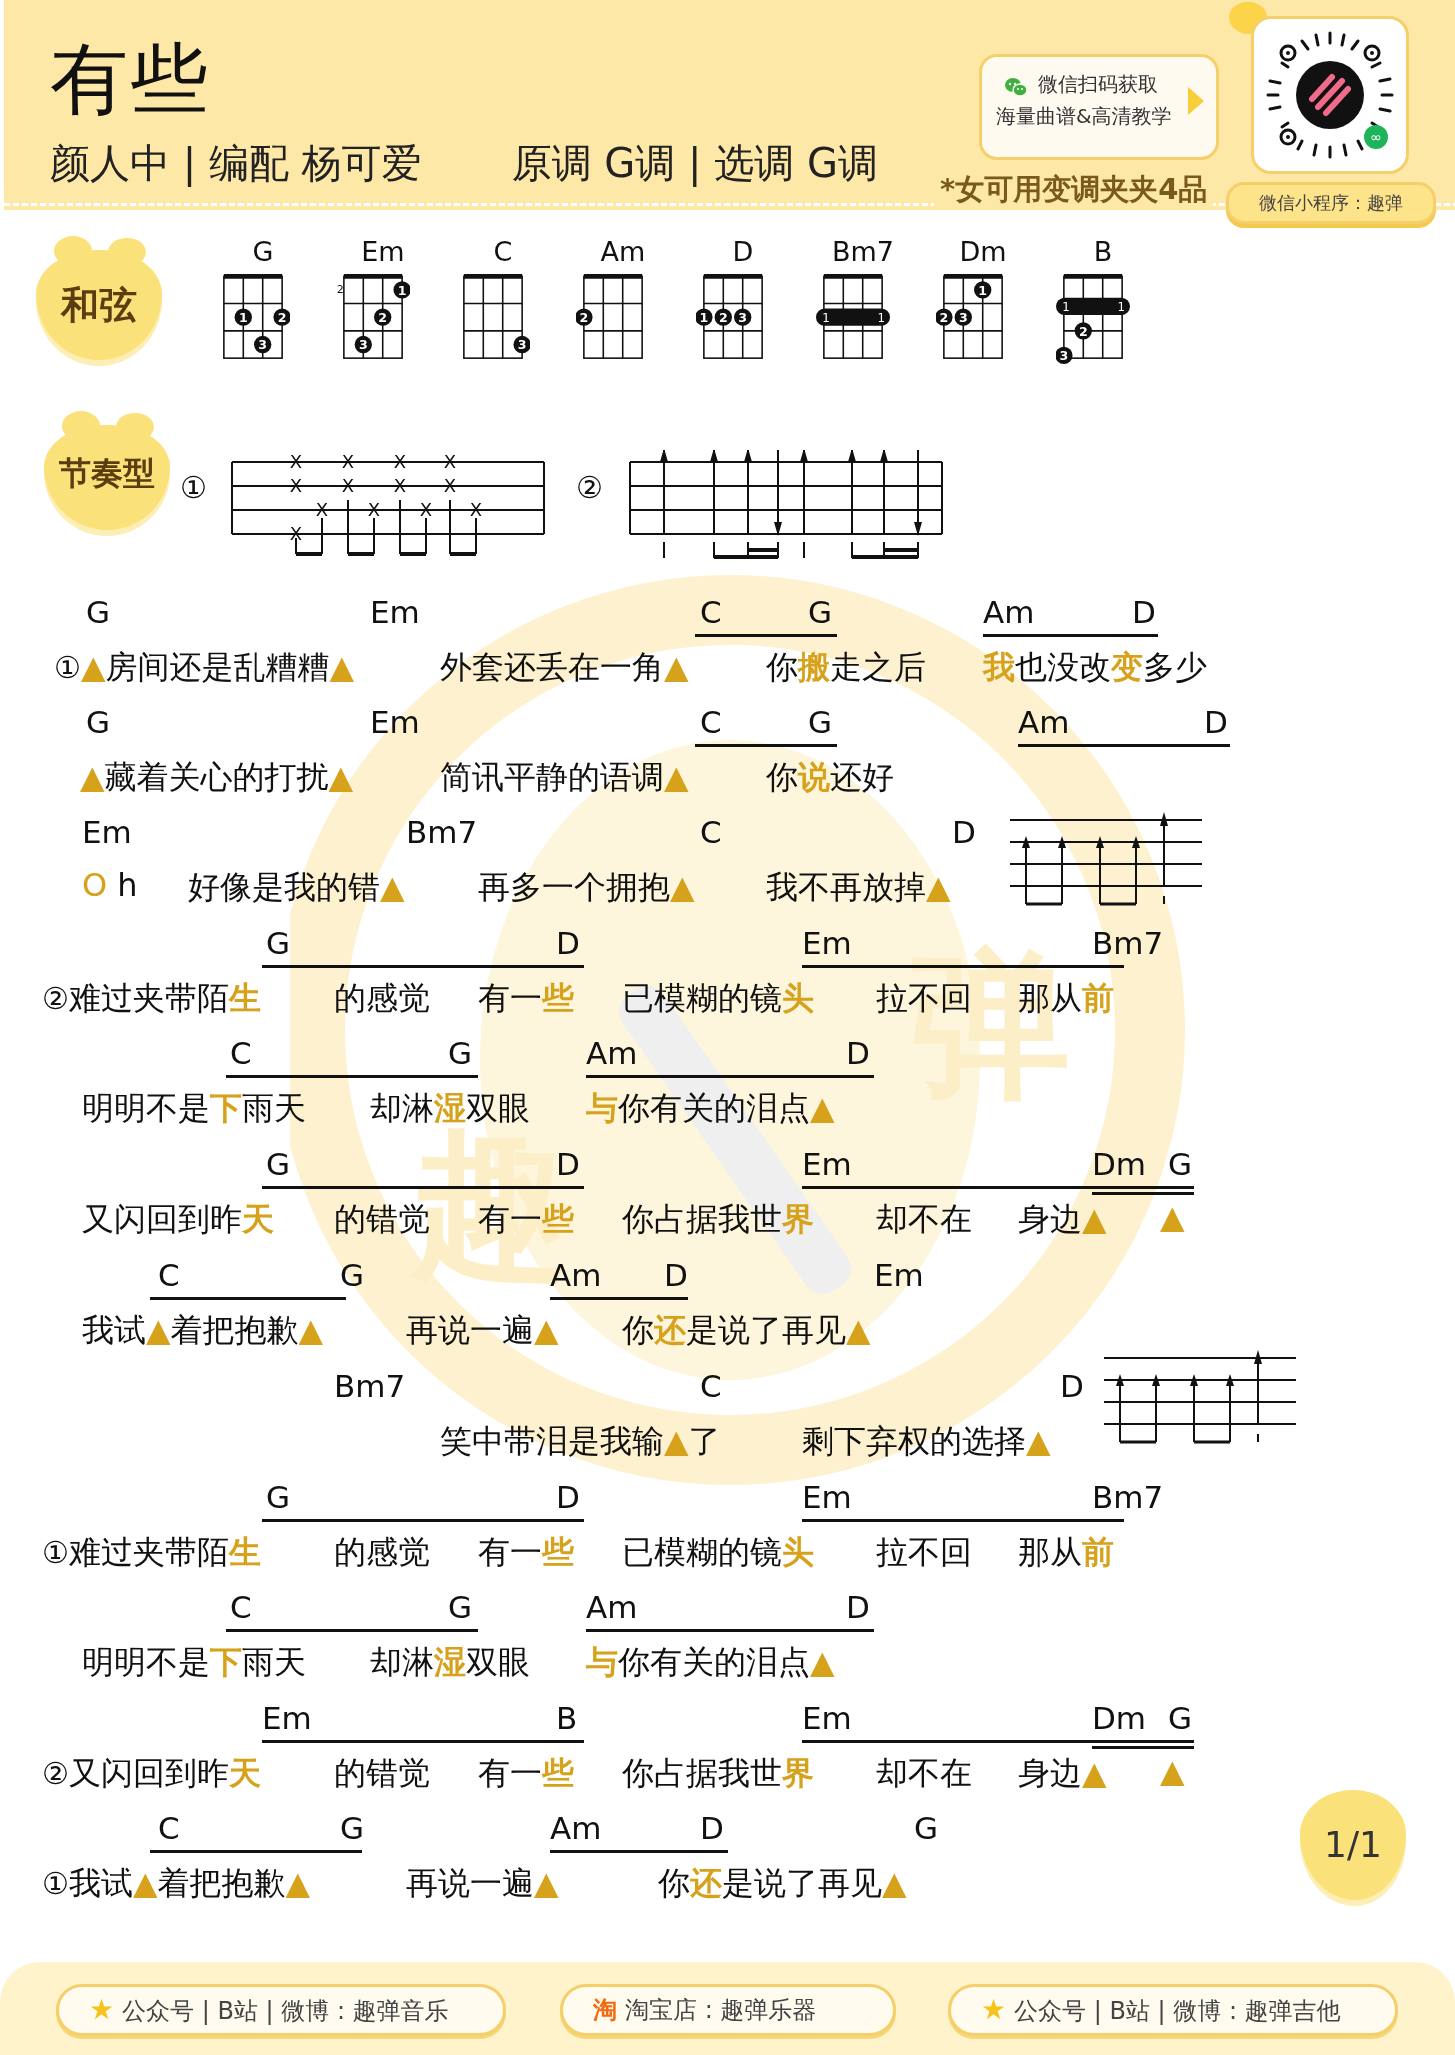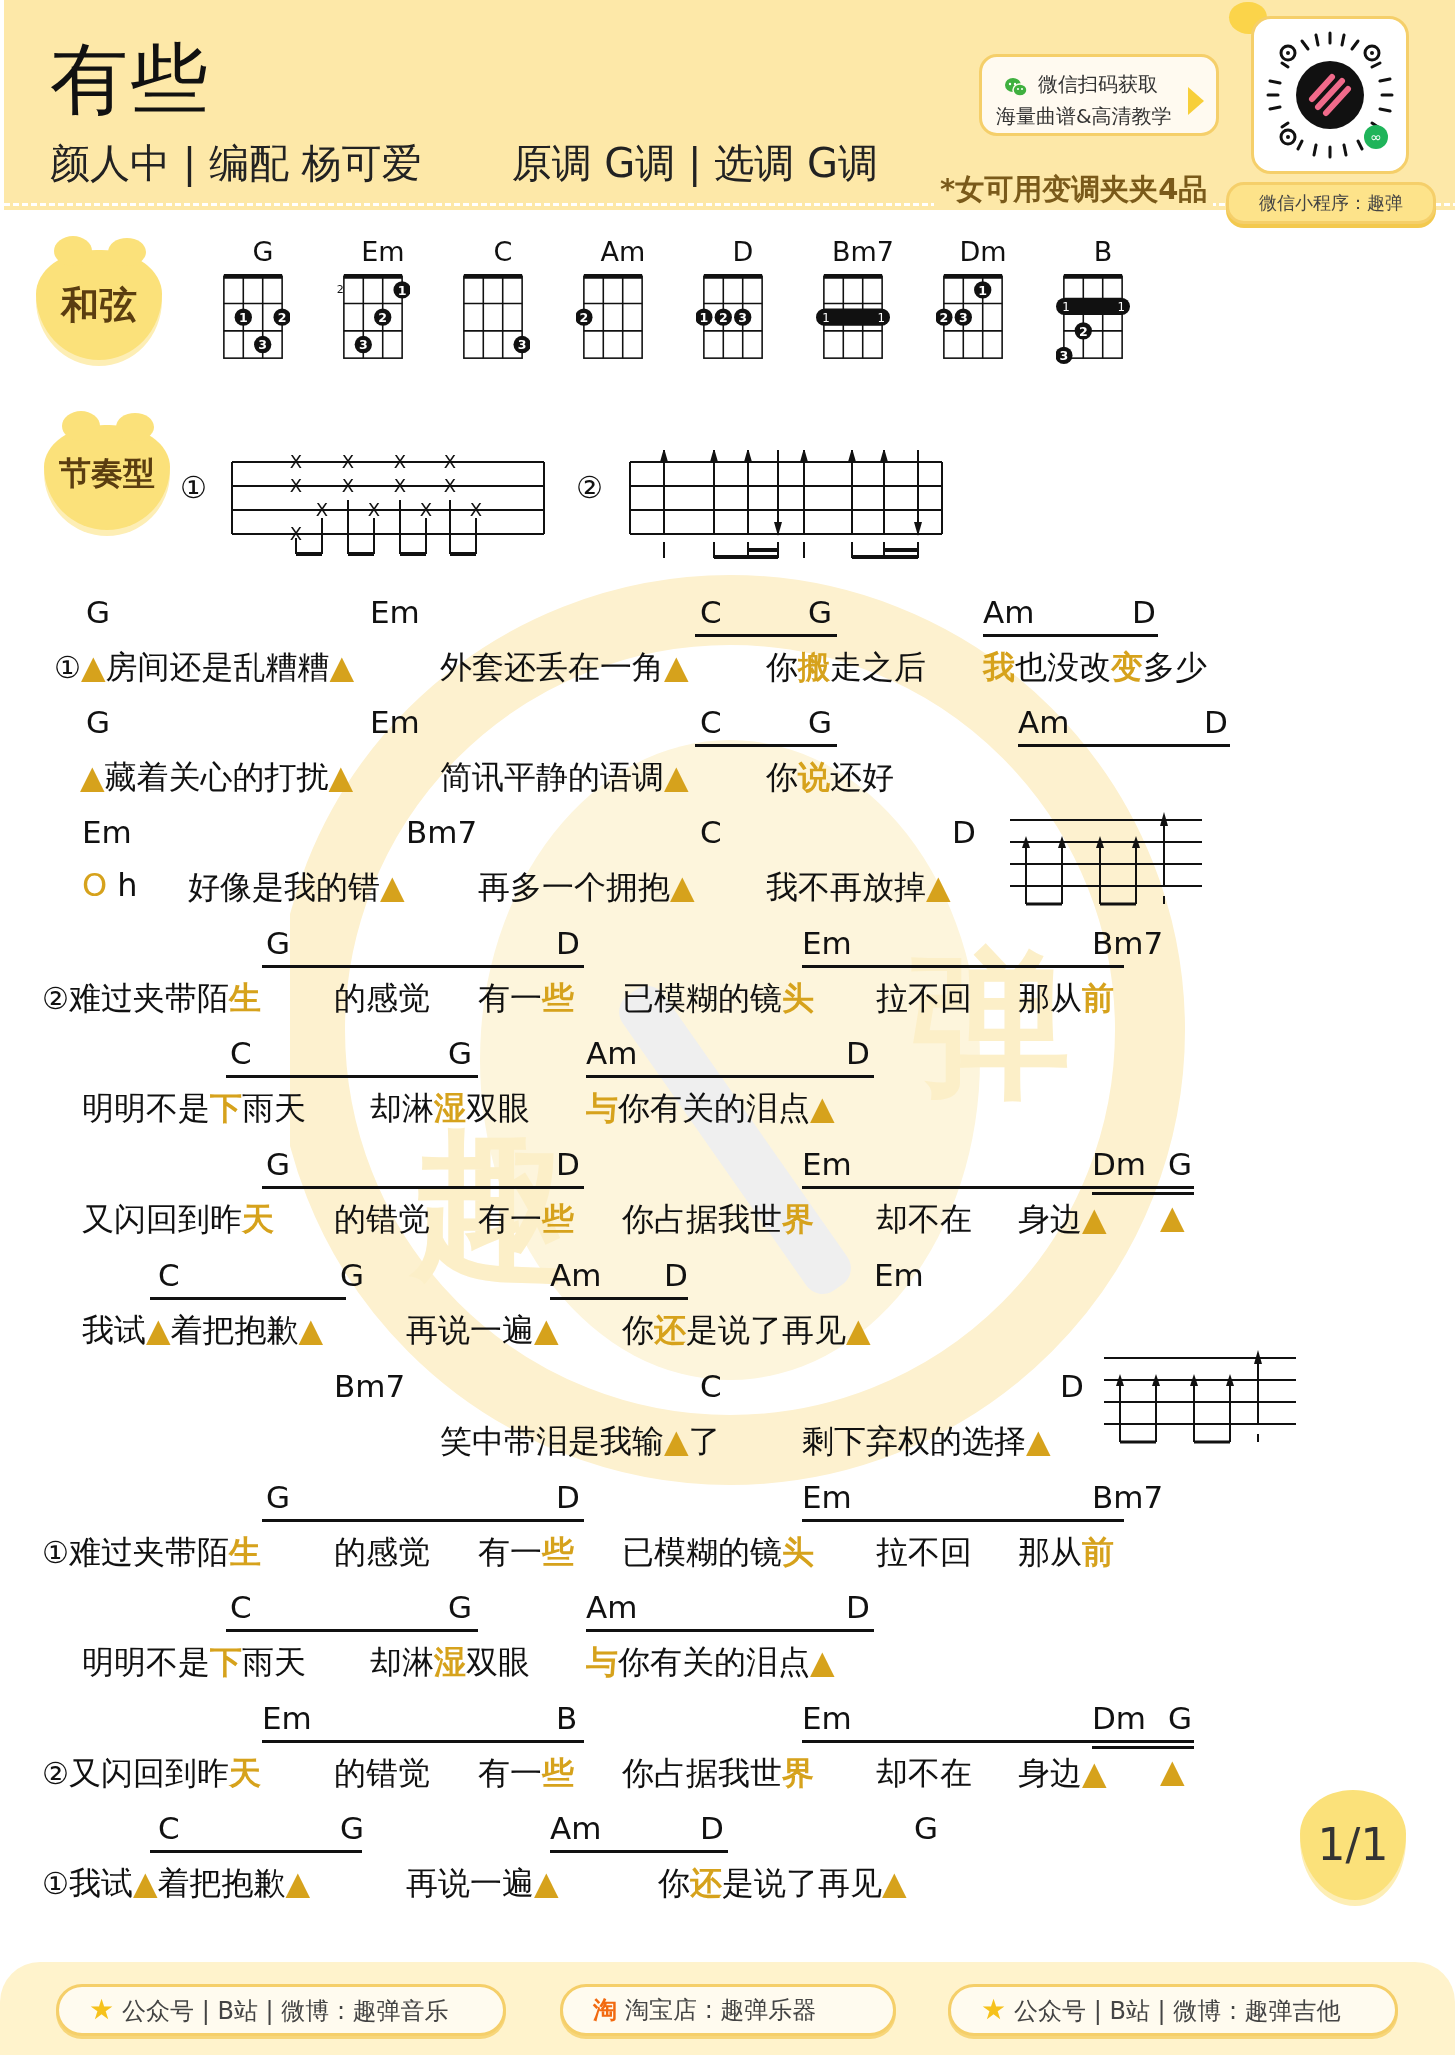--- a/index.html
+++ b/index.html
@@ -7,21 +7,21 @@
   body { position: relative; font-family: "DejaVu Sans", "Liberation Sans", sans-serif; color: #1a1a1a; }
 
   
   .header { position: absolute; left: 4px; top: 0; width: 1455px; height: 210px; background: #fde8a8; }
   .header-dash { position: absolute; left: 0; top: 203px; width: 1455px; height: 0; border-top: 3px dashed #ffffff; }
   .title { position: absolute; left: 46px; top: 28px; font-size: 78px; font-weight: 400; color: #111; letter-spacing: 2px; }
   .subtitle { position: absolute; left: 46px; top: 136px; font-size: 40px; color: #222; white-space: nowrap; }
   .subtitle .gap { display: inline-block; width: 90px; }
   .note { position: absolute; left: 930px; top: 170px; font-size: 29px; color: #7a5a1a; font-weight: 600; white-space: nowrap; background: #fde8a8; padding: 0 6px; }
 
-  .promo-card { position: absolute; left: 975px; top: 54px; width: 240px; height: 82px; background: #fffaf0; border: 3px solid #f5cf6a; border-radius: 18px; }
+  .promo-card { position: absolute; left: 975px; top: 54px; width: 240px; height: 106px; background: #fffaf0; border: 3px solid #f5cf6a; border-radius: 18px; }
   .promo-wechat-icon { position: absolute; left: 22px; top: 20px; width: 24px; height: 20px; }
   .promo-line1 { position: absolute; left: 56px; top: 14px; font-size: 20px; color: #333; white-space: nowrap; }
   .promo-line2 { position: absolute; left: 14px; top: 46px; font-size: 20px; color: #333; white-space: nowrap; }
   .promo-arrow { position: absolute; right: 12px; top: 30px; width: 0; height: 0; border-top: 14px solid transparent; border-bottom: 14px solid transparent; border-left: 16px solid #f7cf3a; }
 
   .qr-box { position: absolute; left: 1247px; top: 16px; width: 158px; height: 158px; background: #fff; border: 3px solid #f5cf6a; border-radius: 20px; overflow: hidden; }
   .qr-blob { position: absolute; left: 1225px; top: 2px; width: 38px; height: 32px; background: #fbd44a; border-radius: 50% 50% 45% 55%; }
   .qr-caption { position: absolute; left: 1222px; top: 182px; width: 210px; height: 42px; background: #fde38a; border: 3px solid #f5cf6a; border-radius: 18px; font-size: 18px; color: #444; text-align: center; line-height: 36px; box-shadow: 0 4px 0 #f3c94e; }
 
   
@@ -48,21 +48,21 @@
   .line { position: absolute; left: 0; width: 1455px; }
   .chord-row { position: absolute; left: 0; width: 1455px; height: 40px; }
   .chord-label { position: absolute; font-size: 31px; color: #111; white-space: nowrap; }
   .chord-bar { position: absolute; height: 0; border-top: 3px solid #111; }
   .lyric-row { position: absolute; left: 0; width: 1455px; height: 46px; white-space: nowrap; font-size: 32px; color: #111; }
   .seg { position: absolute; white-space: nowrap; }
   .hl { color: #d6a21c; font-weight: 700; }
   .tri { color: #d6a21c; }
   .circ { font-size: 30px; }
 
-  .page-badge { position: absolute; left: 1300px; top: 1790px; width: 106px; height: 110px; background: #fbe17a; border-radius: 50% 50% 48% 52% / 40% 40% 60% 60%; font-size: 44px; color: #333; text-align: center; line-height: 110px; box-shadow: 0 6px 0 #fdeeb5; }
+  .page-badge { position: absolute; left: 1300px; top: 1790px; width: 106px; height: 110px; background: #fbe17a; border-radius: 50% 50% 48% 52% / 40% 40% 60% 60%; font-size: 36px; color: #333; text-align: center; line-height: 110px; box-shadow: 0 6px 0 #fdeeb5; }
 
   
   .footer { position: absolute; left: 0; top: 1962px; width: 1455px; height: 93px; background: #fff3cc; border-radius: 40px 40px 0 0; }
   .footer-pill { position: absolute; top: 22px; height: 52px; background: #fffbef; border: 3px solid #f5cf6a; border-radius: 28px; font-size: 24px; color: #444; line-height: 46px; white-space: nowrap; box-shadow: 0 3px 0 #f7d67a; }
   .footer-pill .ico { display: inline-block; margin: 0 8px 0 30px; }
   .star-ico { color: #f6c21c; font-size: 28px; }
   .taobao-ico { color: #f26a10; font-weight: 700; font-size: 24px; }
 </style>
 </head>
 <body>

